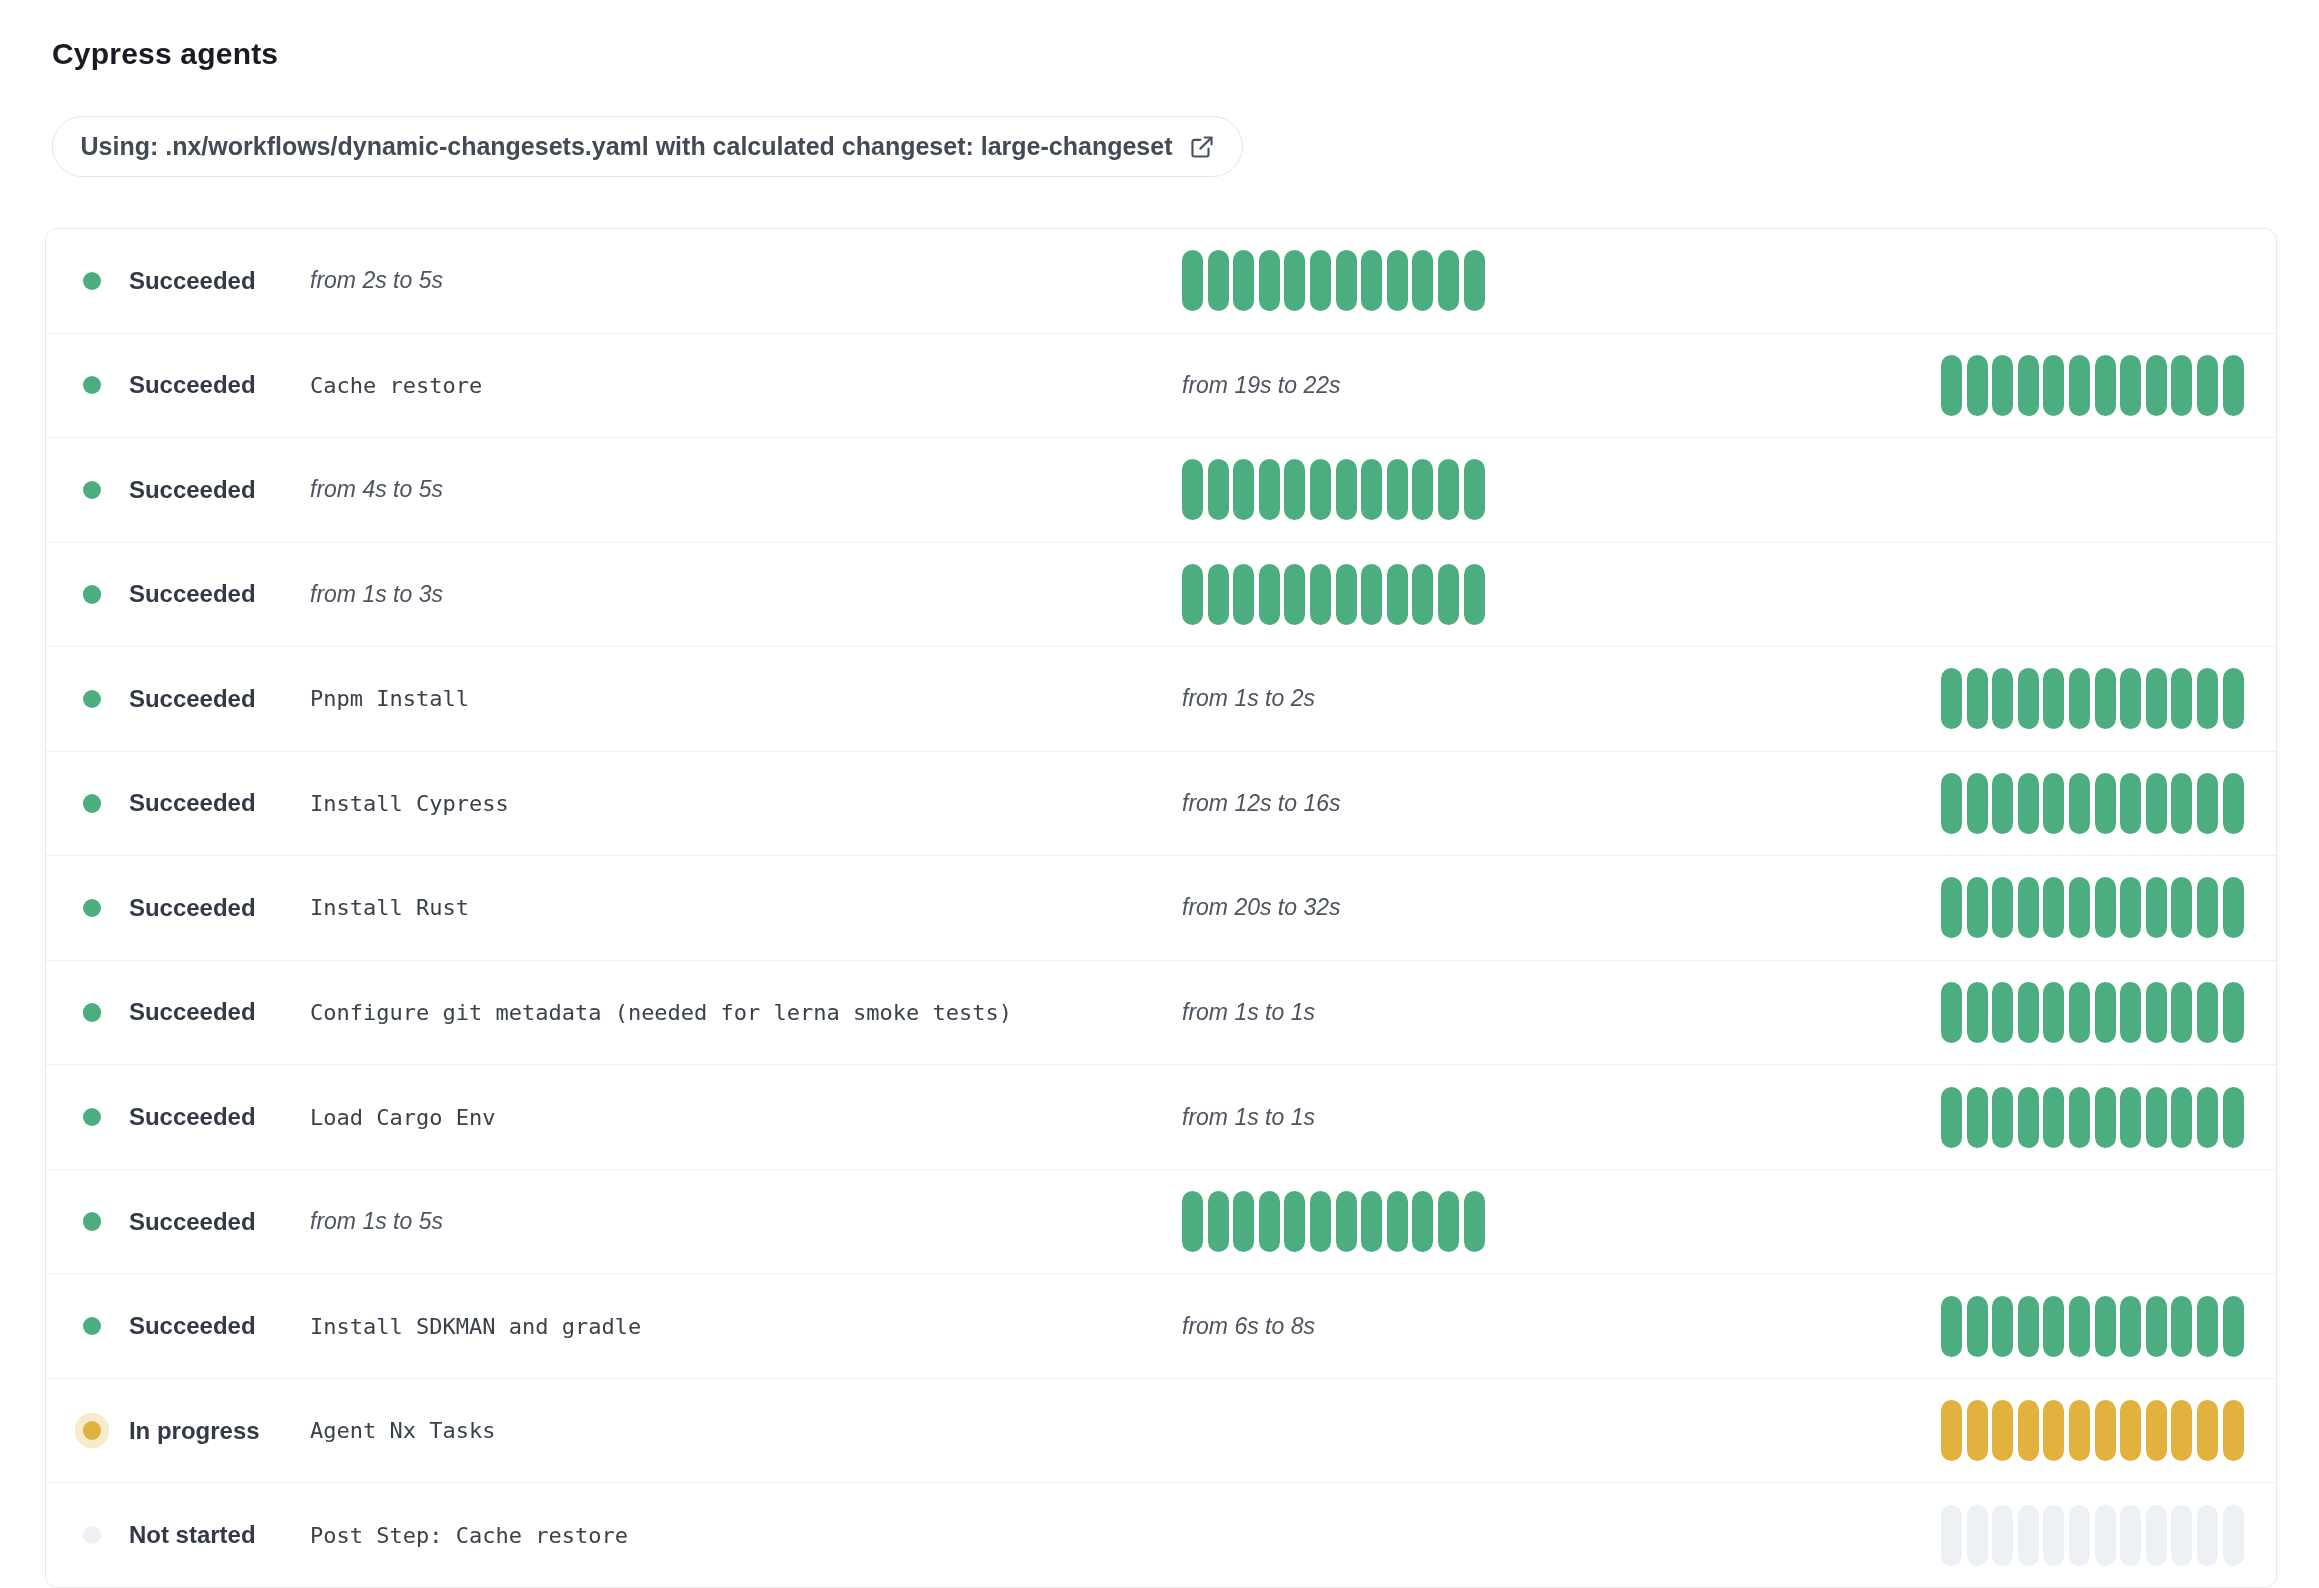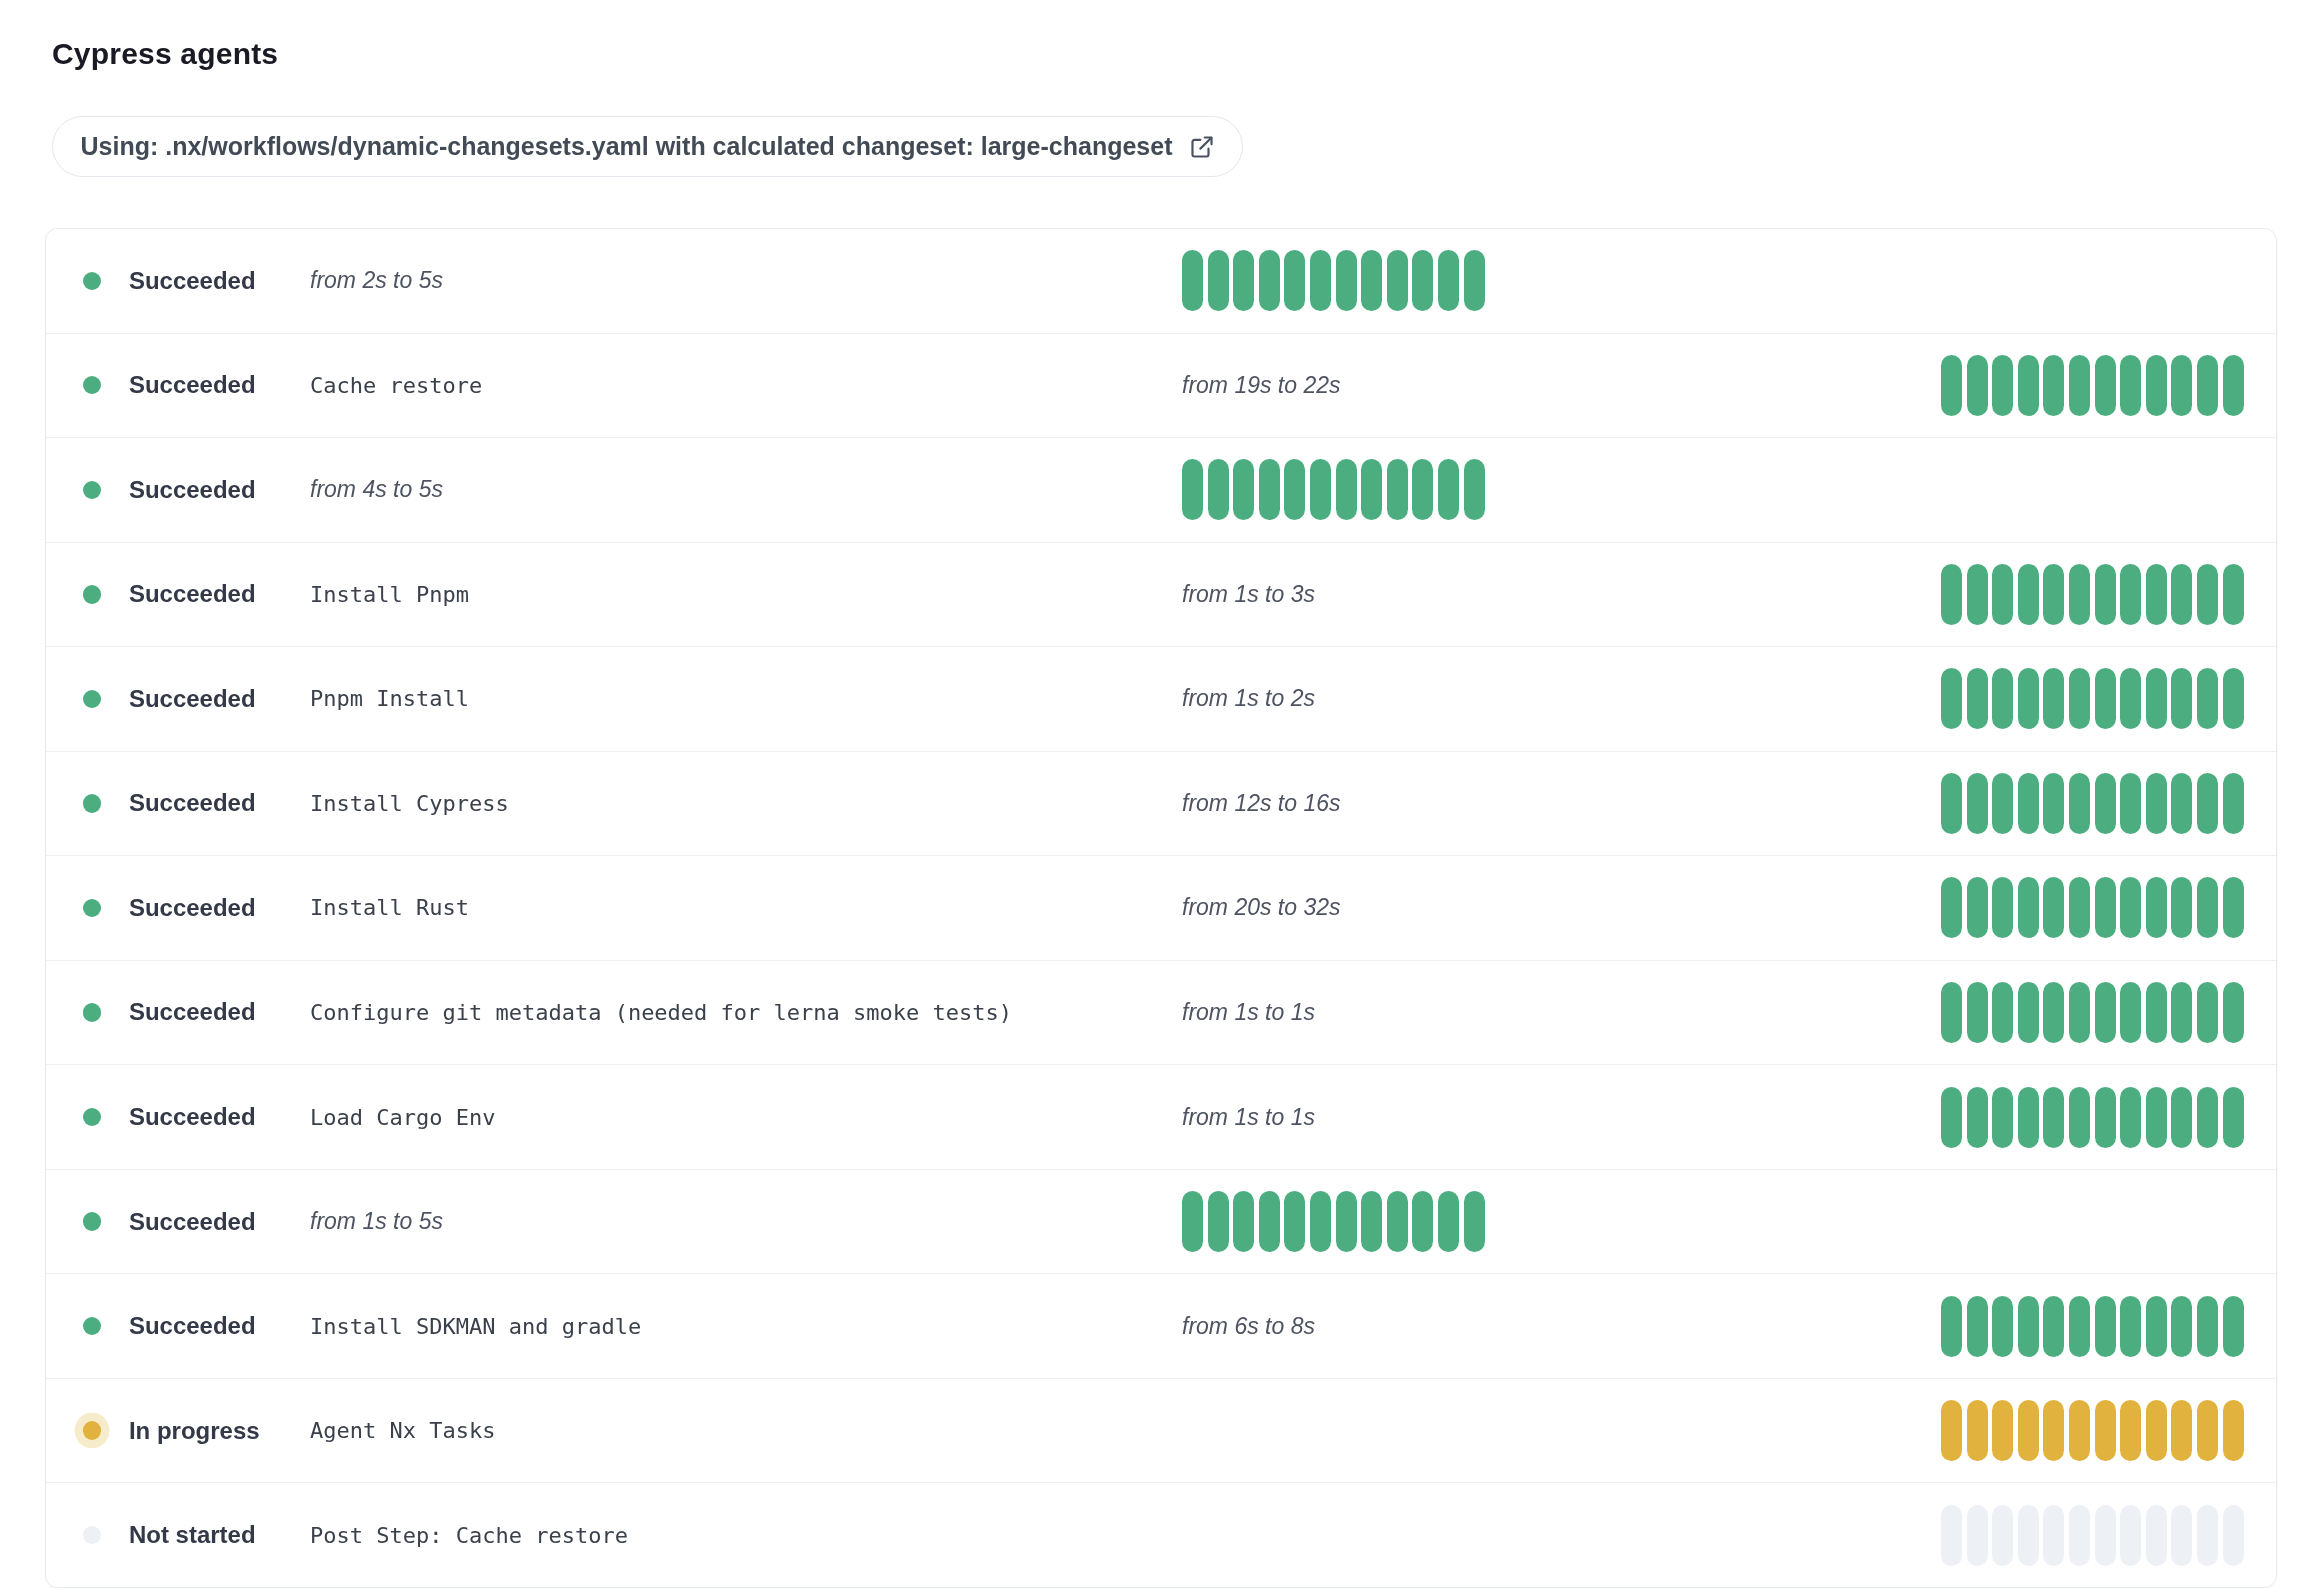--- a/index.html
+++ b/index.html
@@ -144,23 +144,20 @@
         <span class="bar" style="background: rgb(76, 174, 128);"></span>
         <span class="bar" style="background: rgb(76, 174, 128);"></span>
       </div>
   </div>
 
   <div class="row">
     <div class="cell-status">
       <span class="dot" style="background: rgb(76, 174, 128);"></span>
       <span class="status-label">Succeeded</span>
     </div>
-    <div class="cell-task">
-      <span class="task-name">Install Pnpm</span>
-    </div>
     <div class="cell-time">
       <span class="duration">from 1s to 3s</span>
     </div>
     <div class="cell-bars">
         <span class="bar" style="background: rgb(76, 174, 128);"></span>
         <span class="bar" style="background: rgb(76, 174, 128);"></span>
         <span class="bar" style="background: rgb(76, 174, 128);"></span>
         <span class="bar" style="background: rgb(76, 174, 128);"></span>
         <span class="bar" style="background: rgb(76, 174, 128);"></span>
         <span class="bar" style="background: rgb(76, 174, 128);"></span>

